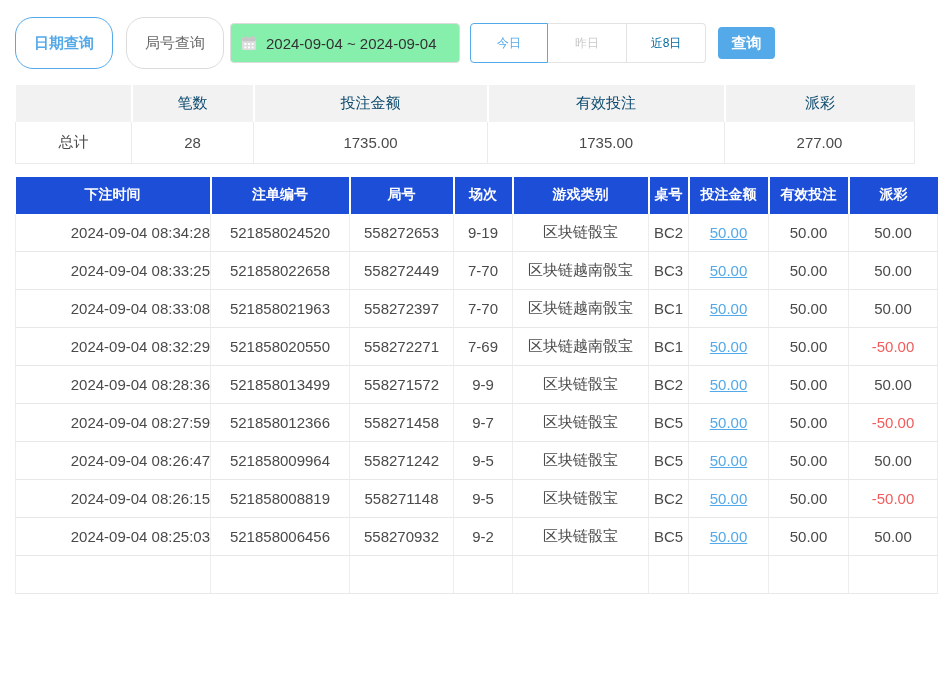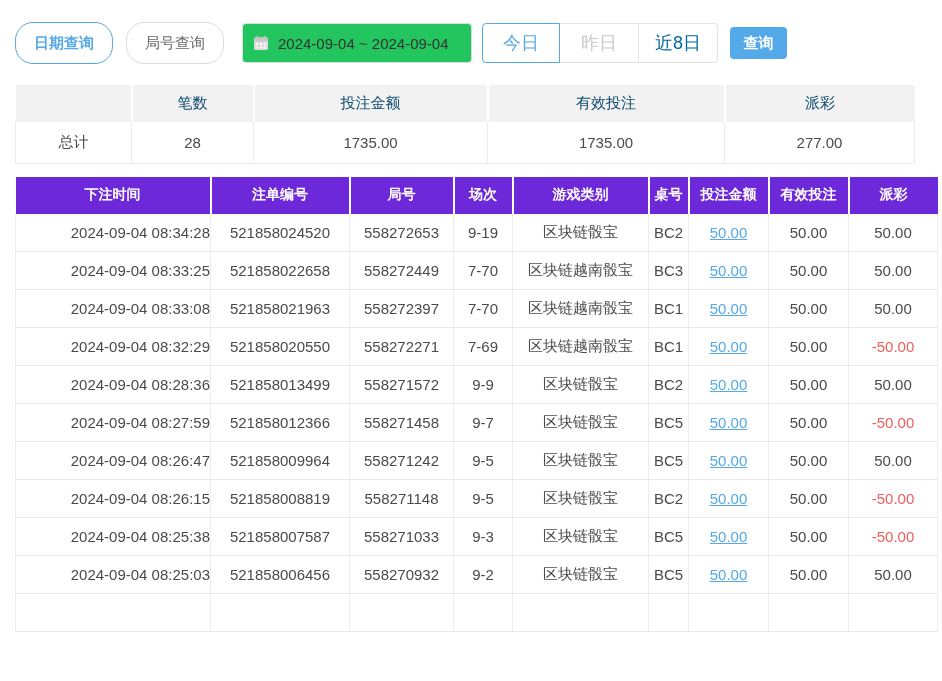--- a/index.html
+++ b/index.html
@@ -5,51 +5,51 @@
   :root{
     --accent:#54a9e8;
     --negative:#f25c5c;
   }
   *{box-sizing:border-box;margin:0;padding:0;}
   html,body{width:942px;height:681px;overflow:hidden;background:#fff;
     font-family:"Liberation Sans","DejaVu Sans",sans-serif;color:#4a4a4a;}
 
   
   .toolbar{display:flex;align-items:center;margin:23px 0 0 15px;height:40px;}
-  .pill-btn{height:42px;padding:0 18px;border-radius:18px;background:#fff;
+  .pill-btn{height:52px;padding:0 18px;border-radius:18px;background:#fff;
     font-size:15px;cursor:pointer;line-height:34px;white-space:nowrap;}
   .pill-btn.active{border:1px solid var(--accent);color:var(--accent);font-weight:bold;}
   .pill-btn.plain{border:1px solid #dcdcdc;color:#666;margin-left:13px;}
-  .date-box{height:40px;width:230px;margin-left:18px;border:1px solid #dcdcdc;
-    border-radius:4px;display:flex;align-items:center;padding:0 10px;cursor:pointer;background:#22c55e;}
+  .date-box{height:40px;width:230px;margin-left:6px;border:1px solid #dcdcdc;
+    border-radius:4px;display:flex;align-items:center;padding:0 10px;cursor:pointer;background:#86efac;}
   .date-box .cal{flex:0 0 auto;margin-right:9px;display:flex;align-items:center;}
   .date-box .val{font-size:15px;color:#333;white-space:nowrap;}
   .quick-group{display:flex;margin-left:10px;height:40px;}
-  .quick-btn{height:40px;width:79px;background:#fff;font-size:18px;text-align:center;
+  .quick-btn{height:40px;width:79px;background:#fff;font-size:12px;text-align:center;
     line-height:38px;cursor:pointer;}
   .quick-btn.active{width:78px;border:1px solid var(--accent);color:var(--accent);
     border-radius:4px 0 0 4px;}
   .quick-btn.mid{border:1px solid #e3e3e3;border-left:none;color:#c9c9c9;}
   .quick-btn.end{border:1px solid #e3e3e3;border-left:none;color:#0369a1;border-radius:0 4px 4px 0;}
   .search-btn{height:32px;width:57px;margin-left:12px;border:none;border-radius:4px;
     background:var(--accent);color:#fff;font-size:15px;font-weight:bold;cursor:pointer;}
 
   
   table{border-collapse:collapse;table-layout:fixed;}
   .summary{margin:22px 0 0 15px;width:899px;}
   .summary th{background:#f2f2f2;height:37px;font-size:15px;font-weight:normal;
     color:#0c4a6e;text-align:center;border-right:2px solid #fff;}
   .summary th:last-child{border-right:none;}
   .summary td{height:41px;font-size:15px;text-align:center;background:#fff;
     border-bottom:1px solid #ebebeb;border-right:1px solid #ebebeb;}
   .summary td:first-child{border-left:1px solid #ebebeb;}
 
   
   .main{margin:13px 0 0 15px;width:922px;}
-  .main th{background:#6d28d9;height:37px;font-size:14px;font-weight:bold;color:#fff;
+  .main th{background:#1d4ed8;height:37px;font-size:14px;font-weight:bold;color:#fff;
     text-align:center;border-right:2px solid #fff;}
   .main th:last-child{border-right:none;}
   .main td{height:38px;font-size:15px;text-align:center;color:#4a4a4a;background:#fff;
     border-bottom:1px solid #e8e8e8;border-right:1px solid #ededed;white-space:nowrap;}
   .main td:first-child{border-left:1px solid #ededed;text-align:right;}
   .main td.neg{color:var(--negative);}
   .bet-link{color:var(--accent);text-decoration:underline;cursor:pointer;}
 </style>
 </head>
 <body>
@@ -218,31 +218,20 @@
         <td>521858008819</td>
         <td>558271148</td>
         <td>9-5</td>
         <td>区块链骰宝</td>
         <td>BC2</td>
         <td><a class="bet-link">50.00</a></td>
         <td>50.00</td>
         <td class="neg">-50.00</td>
       </tr>
       <tr>
-        <td>2024-09-04 08:25:38</td>
-        <td>521858007587</td>
-        <td>558271033</td>
-        <td>9-3</td>
-        <td>区块链骰宝</td>
-        <td>BC5</td>
-        <td><a class="bet-link">50.00</a></td>
-        <td>50.00</td>
-        <td class="neg">-50.00</td>
-      </tr>
-      <tr>
         <td>2024-09-04 08:25:03</td>
         <td>521858006456</td>
         <td>558270932</td>
         <td>9-2</td>
         <td>区块链骰宝</td>
         <td>BC5</td>
         <td><a class="bet-link">50.00</a></td>
         <td>50.00</td>
         <td>50.00</td>
       </tr>

